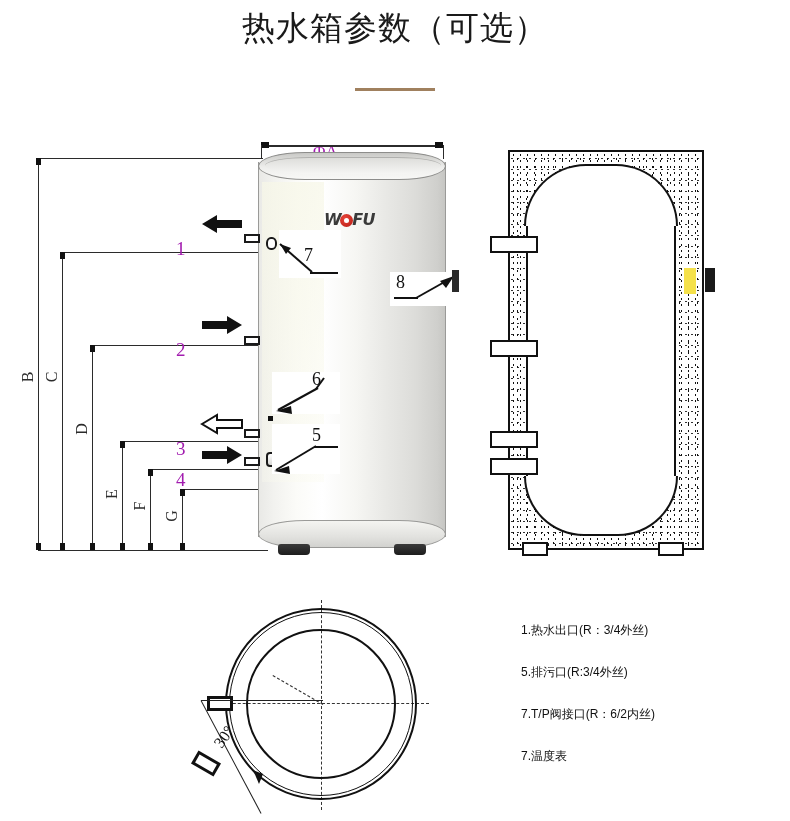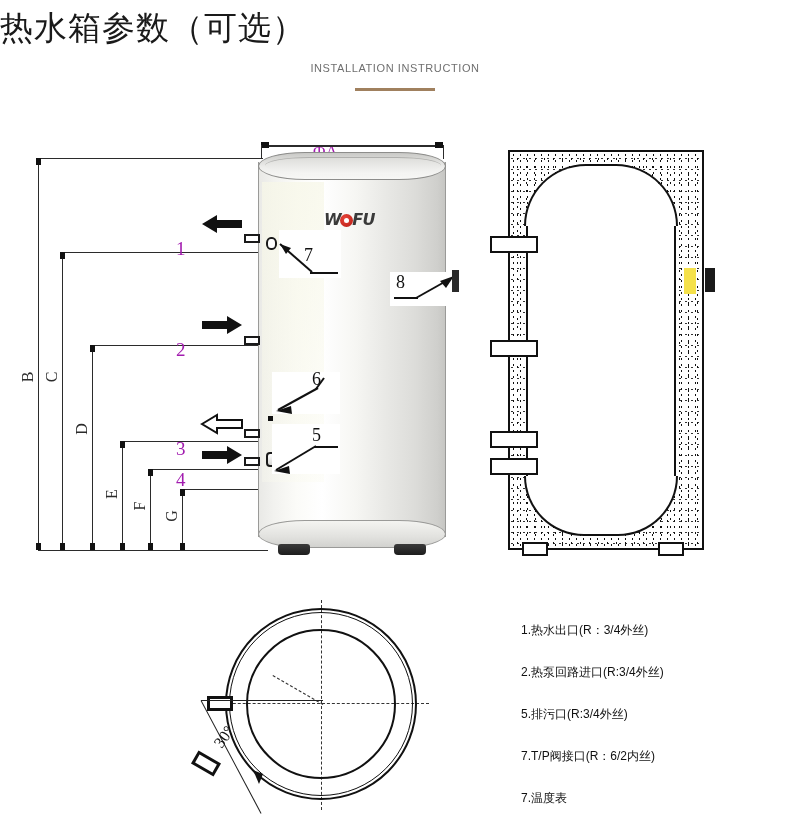--- a/index.html
+++ b/index.html
@@ -9,20 +9,21 @@
     background: #ffffff;
     font-family: "Liberation Sans", sans-serif;
     position: relative;
     overflow: hidden;
   }
   #stage { position: absolute; left: 0; top: 0; width: 790px; height: 821px; }
 
   
   .title {
     position: absolute; left: 0; top: 6px; width: 790px;
+    text-align: center;
     font-size: 33px; color: #1a1a1a;
     font-family: "DejaVu Sans", sans-serif;
     letter-spacing: 1px;
     white-space: nowrap;
   }
   .subtitle {
     position: absolute; left: 0; top: 62px; width: 790px;
     text-align: center;
     font-size: 11px; color: #6f6f6f;
     letter-spacing: 0.6px;
@@ -219,21 +220,20 @@
     white-space: nowrap;
     margin-top: 18px;
   }
 </style>
 </head>
 <body>
 
 <div id="stage">
 
   <div class="title">热水箱参数（可选）</div>
-  <div class="subtitle">INSTALLATION INSTRUCTION</div>
   <div class="rule"></div>
 
   <div>
 
     <div class="ln vln" style="left:38px; top:158px; height:392px;"></div>
     <div class="ln hln" style="left:38px; top:158px; width:225px;"></div>
     <div class="tick" style="left:36px; top:158px;"></div>
     <div class="tick" style="left:36px; top:543px;"></div>
     <div class="dimlabel" style="left:8px; top:368px; width:40px; text-align:center;">B</div>
 
@@ -395,19 +395,18 @@
     <div class="ang-line" style="left:-4px; top:100px; width:122px;"></div>
     <div class="ang-line" style="left:-4px; top:100px; width:128px; transform:rotate(62deg);"></div>
     <div class="ang-txt" style="left:8px; top:128px;">30°</div>
     <svg style="position:absolute; left:44px; top:164px;" width="22" height="22" viewBox="0 0 22 22">
       <polygon points="10,20 4,6 14,10" fill="#111"></polygon>
     </svg>
   </div>
 
   <div id="legend">
     <div class="leg-item">1.热水出口(R：3/4外丝)</div>
-    <div class="leg-item">2.热泵回路进口(R:3/4外丝)</div>
     <div class="leg-item">5.排污口(R:3/4外丝)</div>
     <div class="leg-item">7.T/P阀接口(R：6/2内丝)</div>
     <div class="leg-item">7.温度表</div>
   </div>
 
 </div>
 
 </body></html>

